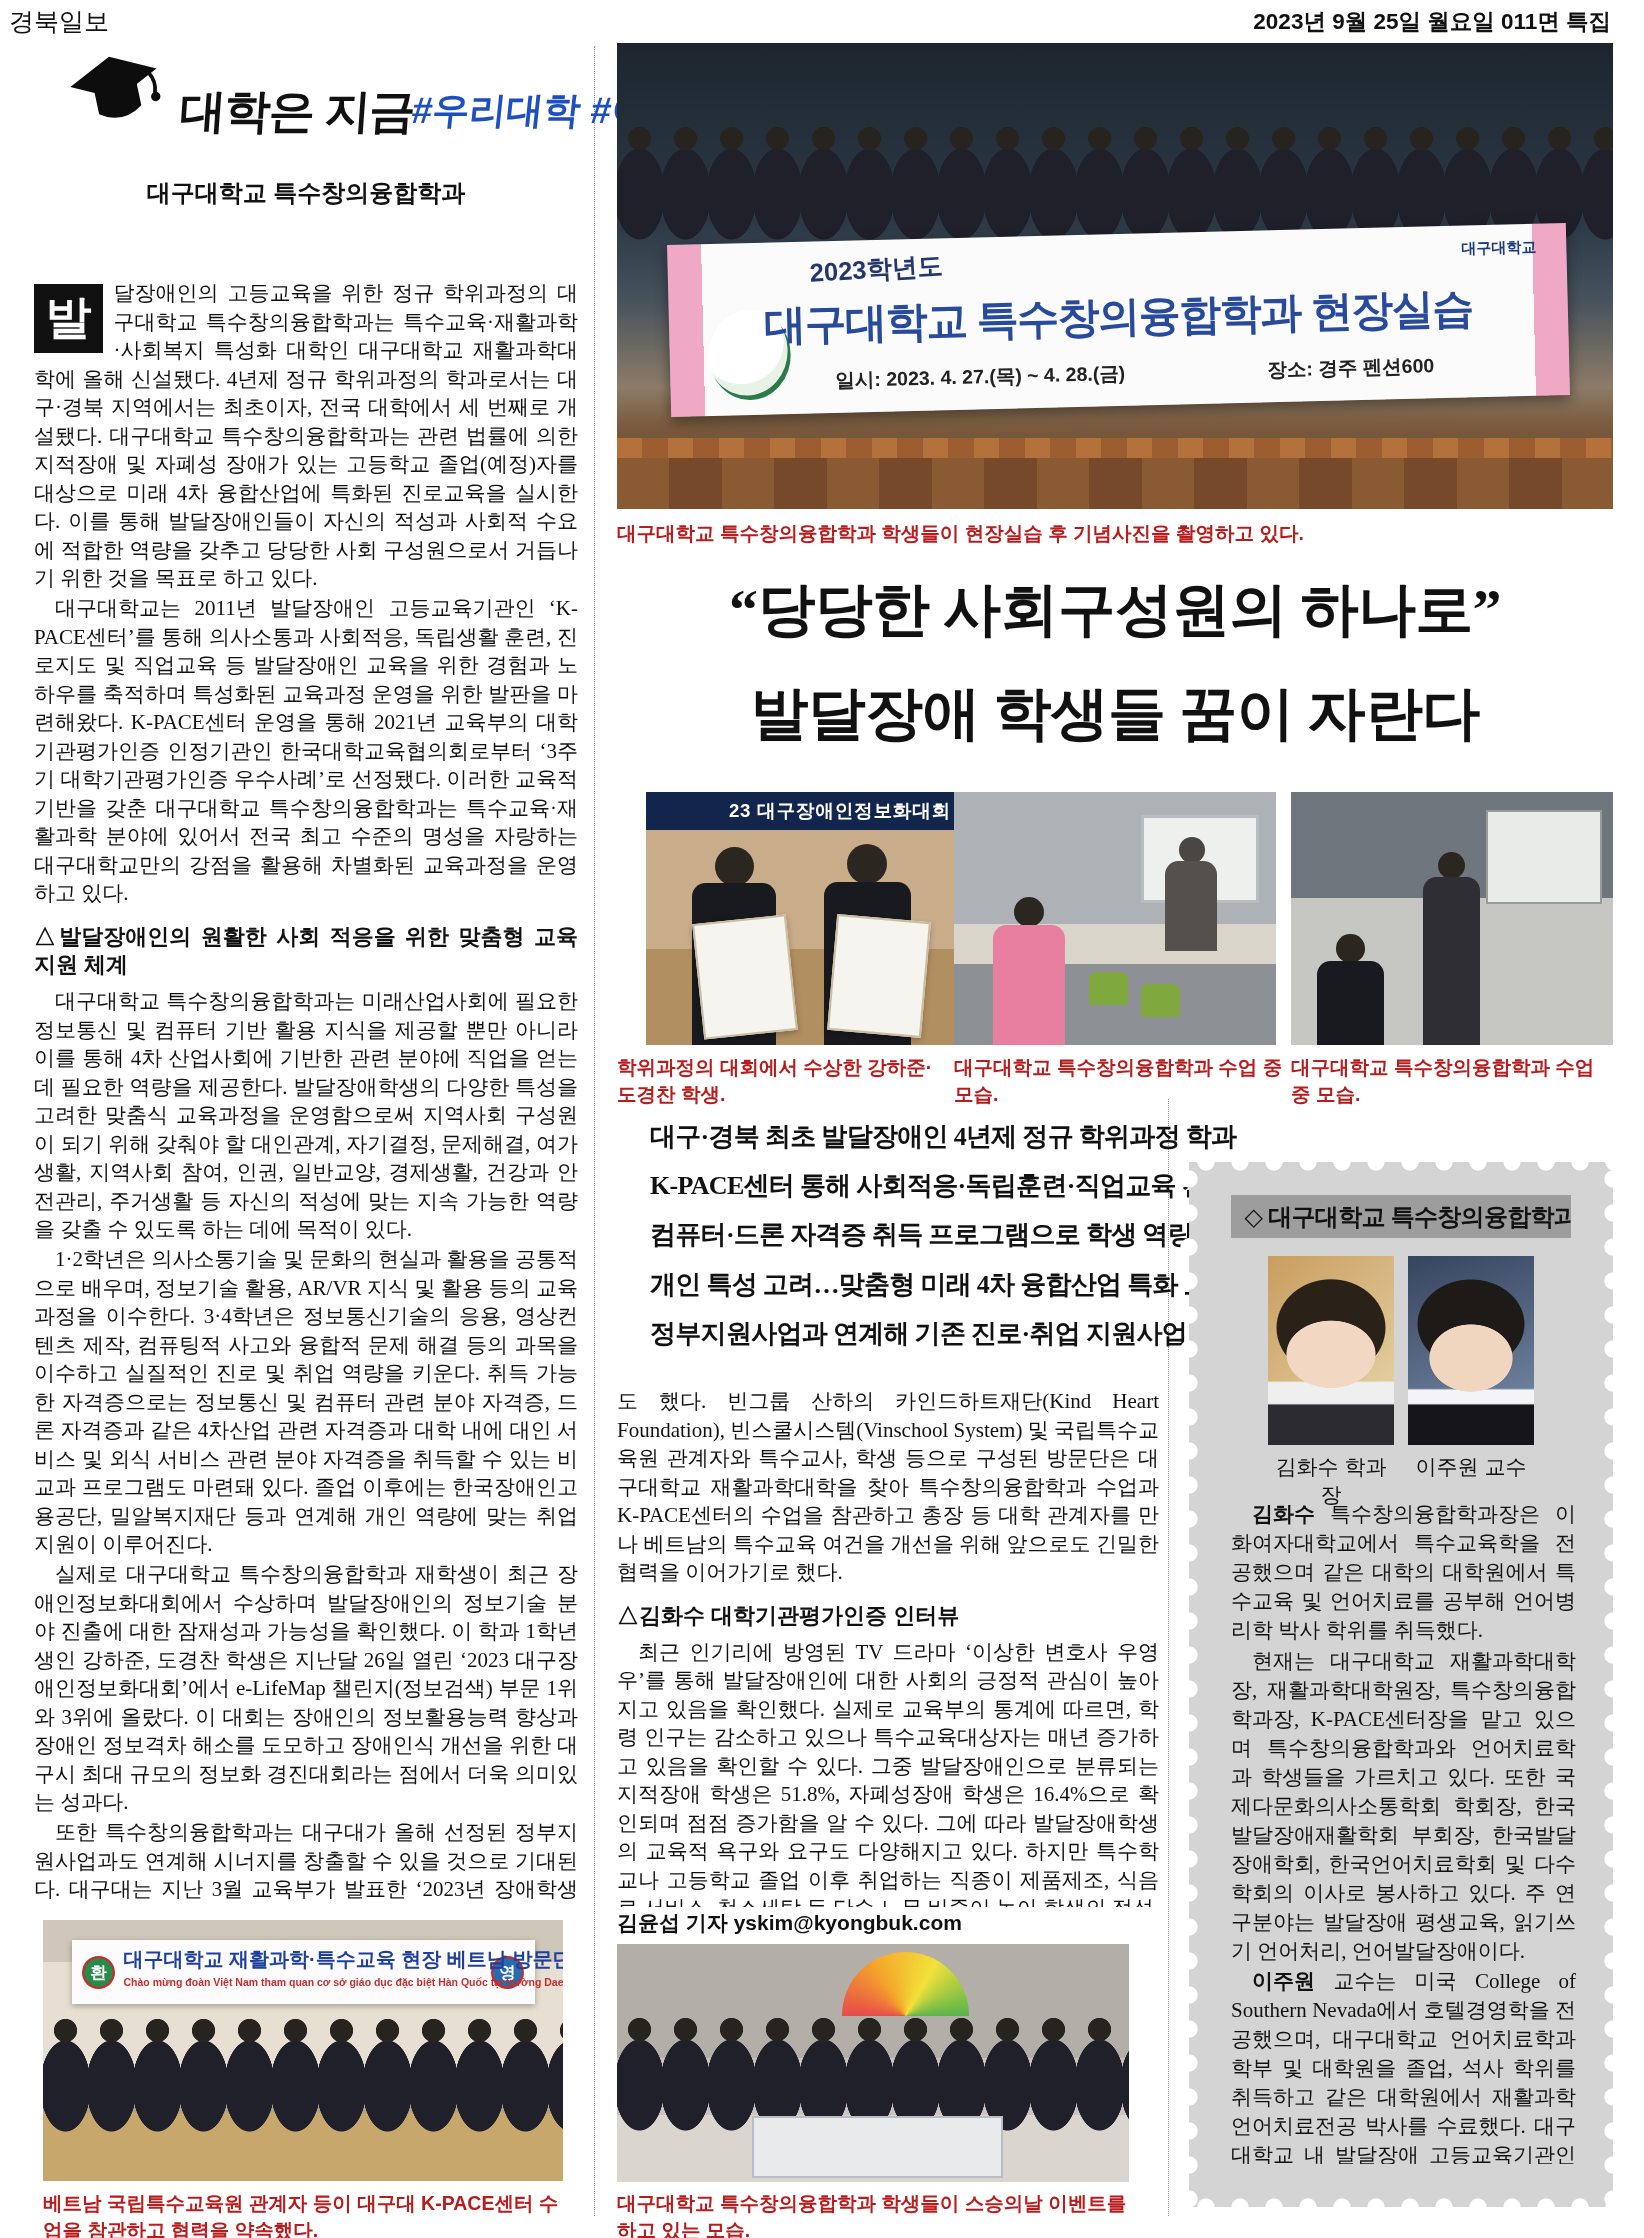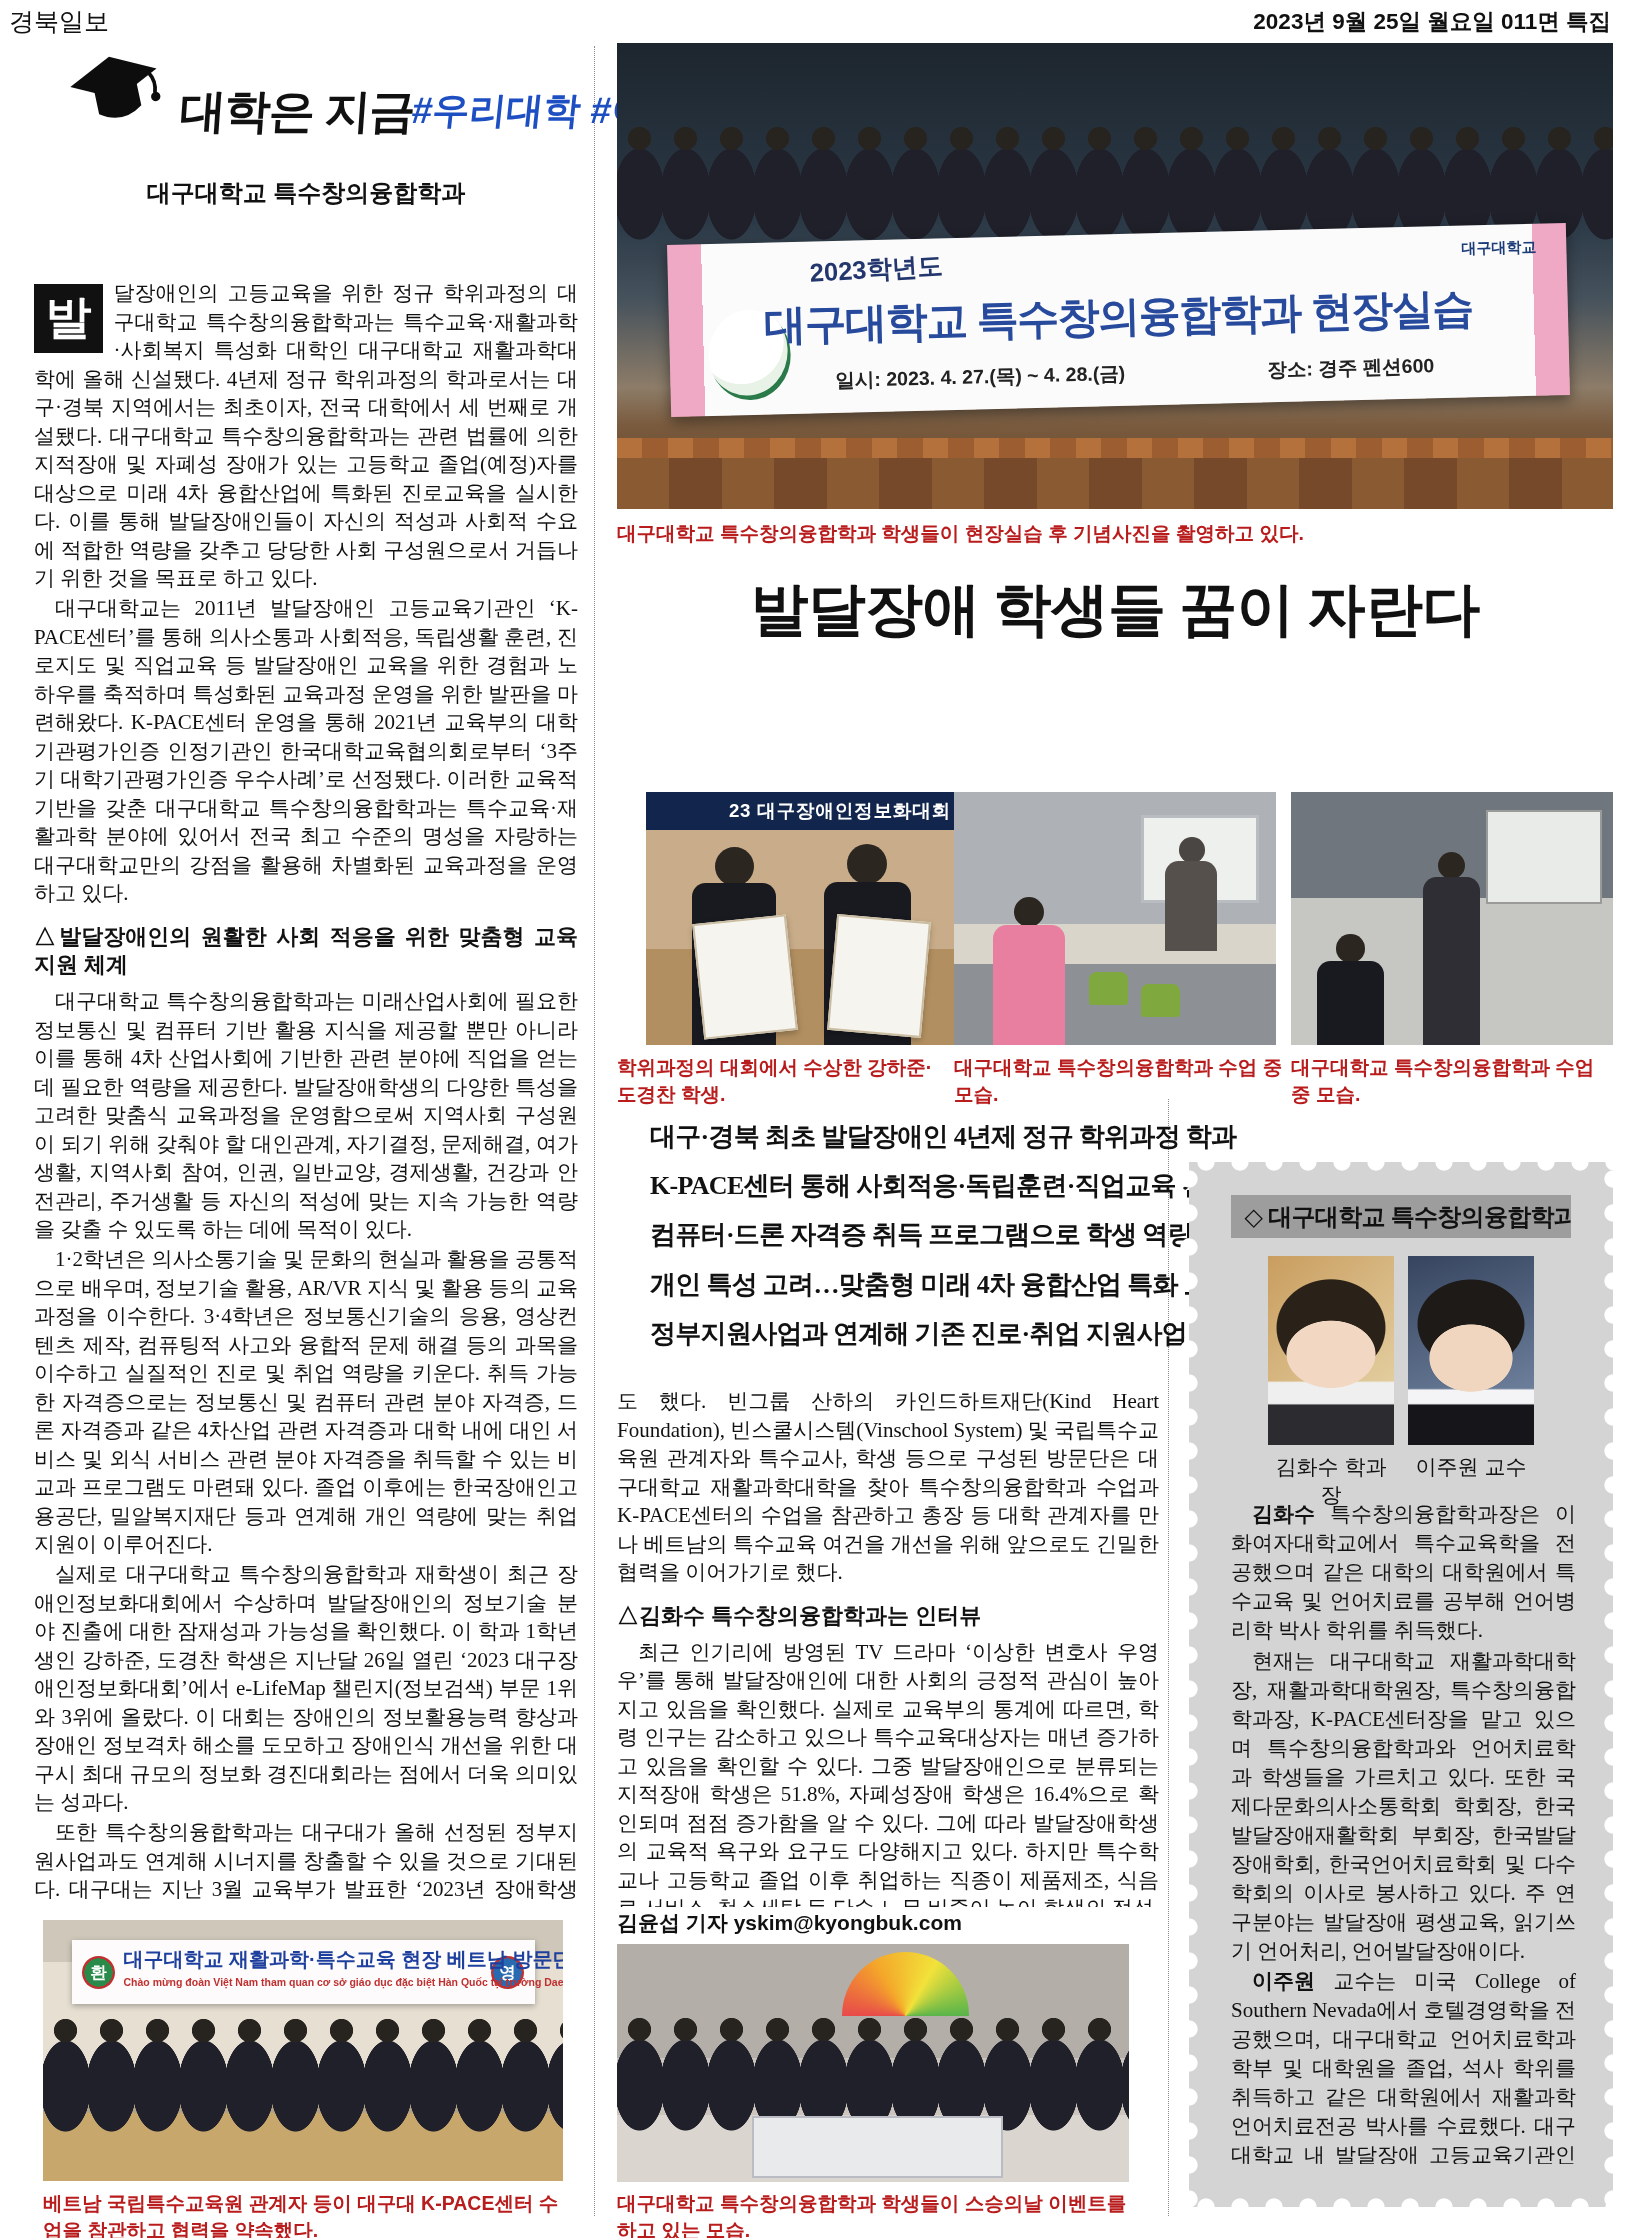--- a/index.html
+++ b/index.html
@@ -194,20 +194,21 @@
       <div class="b2">대구대학교 특수창의융합학과 현장실습</div>
       <div class="b3">일시: 2023. 4. 27.(목) ~ 4. 28.(금)</div>
       <div class="b4">장소: 경주 펜션600</div>
       <div class="unilogo">대구대학교</div>
     </div>
     <div class="pavement"></div>
   </div>
   <div class="abs cap-text ph-cap-main">대구대학교 특수창의융합학과 학생들이 현장실습 후 기념사진을 촬영하고 있다.</div>
 
   <div class="abs headline">
+    <div class="l1">“당당한 사회구성원의 하나로”</div>
     <div class="l2">발달장애 학생들 꿈이 자란다</div>
   </div>
 
   <div class="abs photo ph-row ph-award">
     <div class="strip">23 대구장애인정보화대회</div>
     <div class="fig-head" style="left:69px;top:55px;width:39px;height:39px;"></div>
     <div class="fig-body" style="left:46px;top:91px;width:84px;height:162px;"></div>
     <div class="fig-head" style="left:201px;top:52px;width:40px;height:40px;"></div>
     <div class="fig-body" style="left:178px;top:90px;width:87px;height:163px;"></div>
     <div class="cert" style="left:52px;top:127px;transform:rotate(-6deg);"></div>
@@ -236,21 +237,21 @@
   <div class="abs summary">
     <div>대구·경북 최초 발달장애인 4년제 정규 학위과정 학과</div>
     <div>K-PACE센터 통해 사회적응·독립훈련·직업교육 진행</div>
     <div>컴퓨터·드론 자격증 취득 프로그램으로 학생 역량 제고</div>
     <div>개인 특성 고려…맞춤형 미래 4차 융합산업 특화 교육</div>
     <div>정부지원사업과 연계해 기존 진로·취업 지원사업 확대</div>
   </div>
 
   <div class="abs article midcol">
     <p class="nofirst">도 했다. 빈그룹 산하의 카인드하트재단(Kind Heart Foundation), 빈스쿨시스템(Vinschool System) 및 국립특수교육원 관계자와 특수교사, 학생 등으로 구성된 방문단은 대구대학교 재활과학대학을 찾아 특수창의융합학과 수업과 K-PACE센터의 수업을 참관하고 총장 등 대학 관계자를 만나 베트남의 특수교육 여건을 개선을 위해 앞으로도 긴밀한 협력을 이어가기로 했다.</p>
-    <h3>△김화수 특수창의융합학과는 인터뷰</h3>
+    <h3>△김화수 대학기관평가인증 인터뷰</h3>
     <p>최근 인기리에 방영된 TV 드라마 ‘이상한 변호사 우영우’를 통해 발달장애인에 대한 사회의 긍정적 관심이 높아지고 있음을 확인했다. 실제로 교육부의 통계에 따르면, 학령 인구는 감소하고 있으나 특수교육대상자는 매년 증가하고 있음을 확인할 수 있다. 그중 발달장애인으로 분류되는 지적장애 학생은 51.8%, 자폐성장애 학생은 16.4%으로 확인되며 점점 증가함을 알 수 있다. 그에 따라 발달장애학생의 교육적 욕구와 요구도 다양해지고 있다. 하지만 특수학교나 고등학교 졸업 이후 취업하는 직종이 제품제조, 식음료 서비스, 청소세탁 등 단순 노무 비중이 높아 학생의 적성, 흥미를 고려한 다양성이 부족한 것이 현실이다. 이러한 상황에서 발달장애학생들이 늘어남에 따라 단순 작업 위주의 직종보다는 사회적 의사소통을 기반으로 한 다양한 직종에 일하게 될 것이라고 말하며, 그에 맞는 발달장애학생 고등교육의 필요성에 대해 강조했다. 대구대학교 특수창의융합학과는 차별화된 교육을 제공함으로써 그들의 교육 욕구를 충족시키고 성공적인 지역사회 적응을 위해 지원을 아끼지 않을 것이다.</p>
   </div>
   <div class="abs byline">김윤섭 기자 yskim@kyongbuk.com</div>
 
   <div class="abs photo ph-vietnam">
     <div class="banner-vn">
       <div class="seal l">환</div>
       <div class="seal r">영</div>
       <div class="t1">대구대학교 재활과학·특수교육 현장 베트남 방문단</div>
       <div class="t2">Chào mừng đoàn Việt Nam tham quan cơ sở giáo dục đặc biệt Hàn Quốc tại trường Daegu</div>

